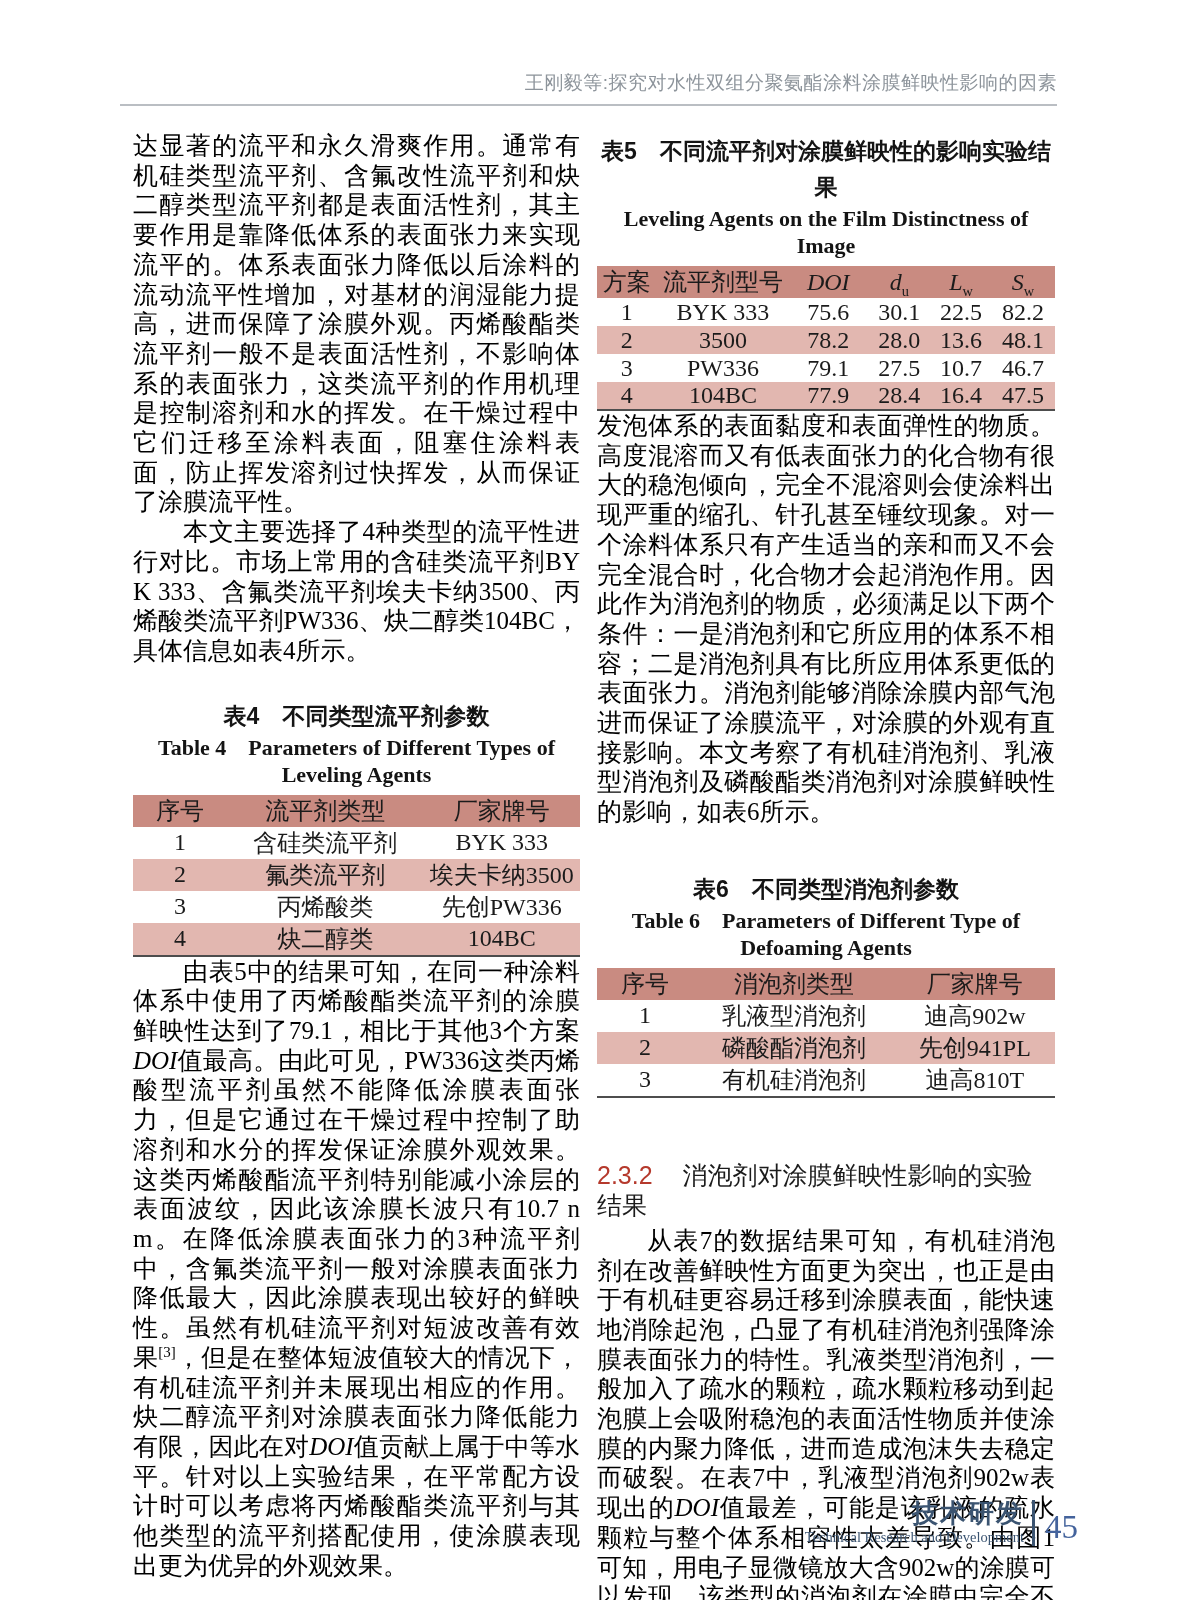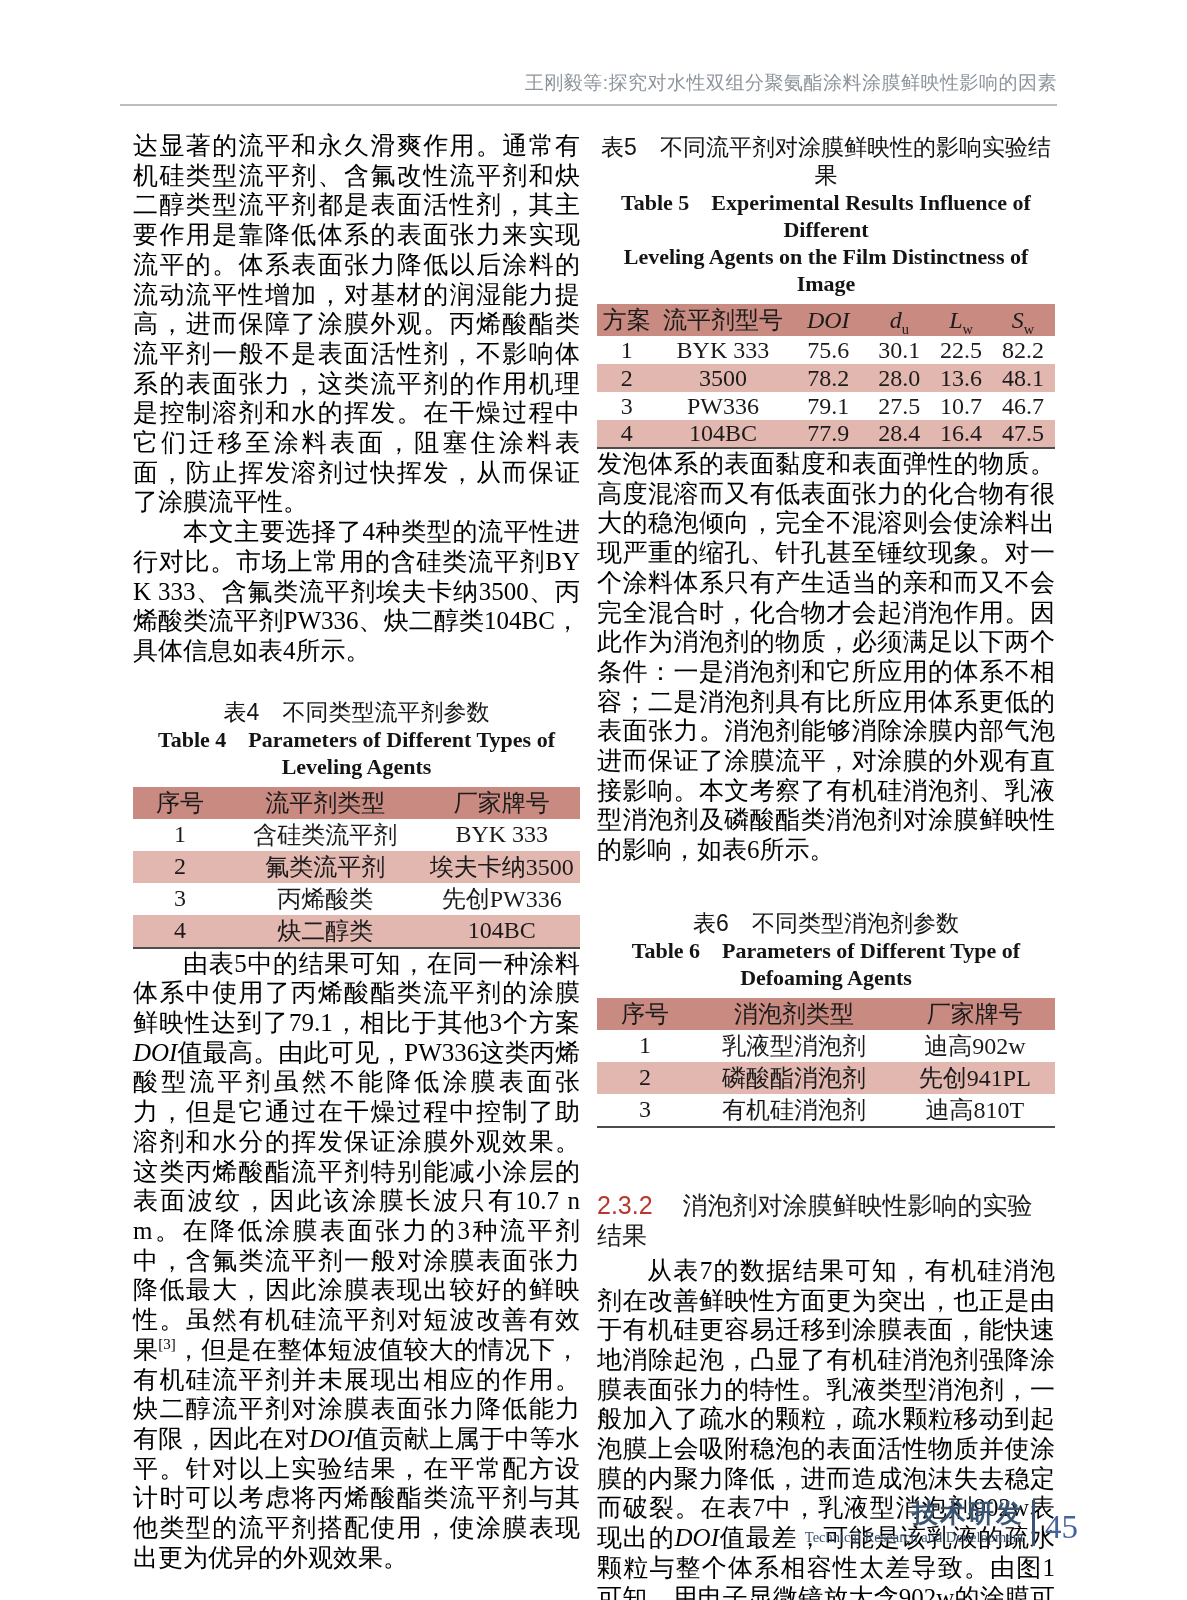--- a/index.html
+++ b/index.html
@@ -25,21 +25,21 @@
   }
   p.indent{text-indent:2em;}
   p.body i{font-style:italic;}
   p.body sup{font-size:60%;line-height:0;}
 
   .tablewrap{width:100%;}
   .t4{margin-top:32px;}
   .t6{margin-top:44px;}
   .cap-cn{
     text-align:center;font-family:"Liberation Sans","DejaVu Sans",sans-serif;
-    font-weight:normal;font-size:23px;line-height:28px;color:#141414;
+    font-weight:bold;font-size:23px;line-height:36px;color:#141414;
   }
   .cap-en{
     text-align:center;font-family:"Liberation Serif","DejaVu Serif",serif;
     font-weight:bold;font-size:22px;line-height:27px;color:#141414;
   }
   table.datatable{
     width:100%;border-collapse:collapse;margin-top:7px;
     font-size:24px;table-layout:fixed;
   }
   table.datatable th{
@@ -133,21 +133,20 @@
     </table>
   </div>
 
   <p class="body indent">由表5中的结果可知，在同一种涂料体系中使用了丙烯酸酯类流平剂的涂膜鲜映性达到了79.1，相比于其他3个方案<i>DOI</i>值最高。由此可见，PW336这类丙烯酸型流平剂虽然不能降低涂膜表面张力，但是它通过在干燥过程中控制了助溶剂和水分的挥发保证涂膜外观效果。这类丙烯酸酯流平剂特别能减小涂层的表面波纹，因此该涂膜长波只有10.7 nm。在降低涂膜表面张力的3种流平剂中，含氟类流平剂一般对涂膜表面张力降低最大，因此涂膜表现出较好的鲜映性。虽然有机硅流平剂对短波改善有效果<sup>[3]</sup>，但是在整体短波值较大的情况下，有机硅流平剂并未展现出相应的作用。炔二醇流平剂对涂膜表面张力降低能力有限，因此在对<i>DOI</i>值贡献上属于中等水平。针对以上实验结果，在平常配方设计时可以考虑将丙烯酸酯类流平剂与其他类型的流平剂搭配使用，使涂膜表现出更为优异的外观效果。</p>
 
 </div>
 
 <div class="col col-right">
   <div class="tablewrap t5cap">
     <div class="cap-cn">表5　不同流平剂对涂膜鲜映性的影响实验结果</div>
-    <div class="cap-en">Table 5　Experimental Results Influence of Different</div>
     <div class="cap-en">Leveling Agents on the Film Distinctness of Image</div>
     <table class="datatable t5rows">
       <colgroup>
           <col style="width:13%">
           <col style="width:29%">
           <col style="width:17%">
           <col style="width:14%">
           <col style="width:13%">
           <col style="width:14%">
         </colgroup>

